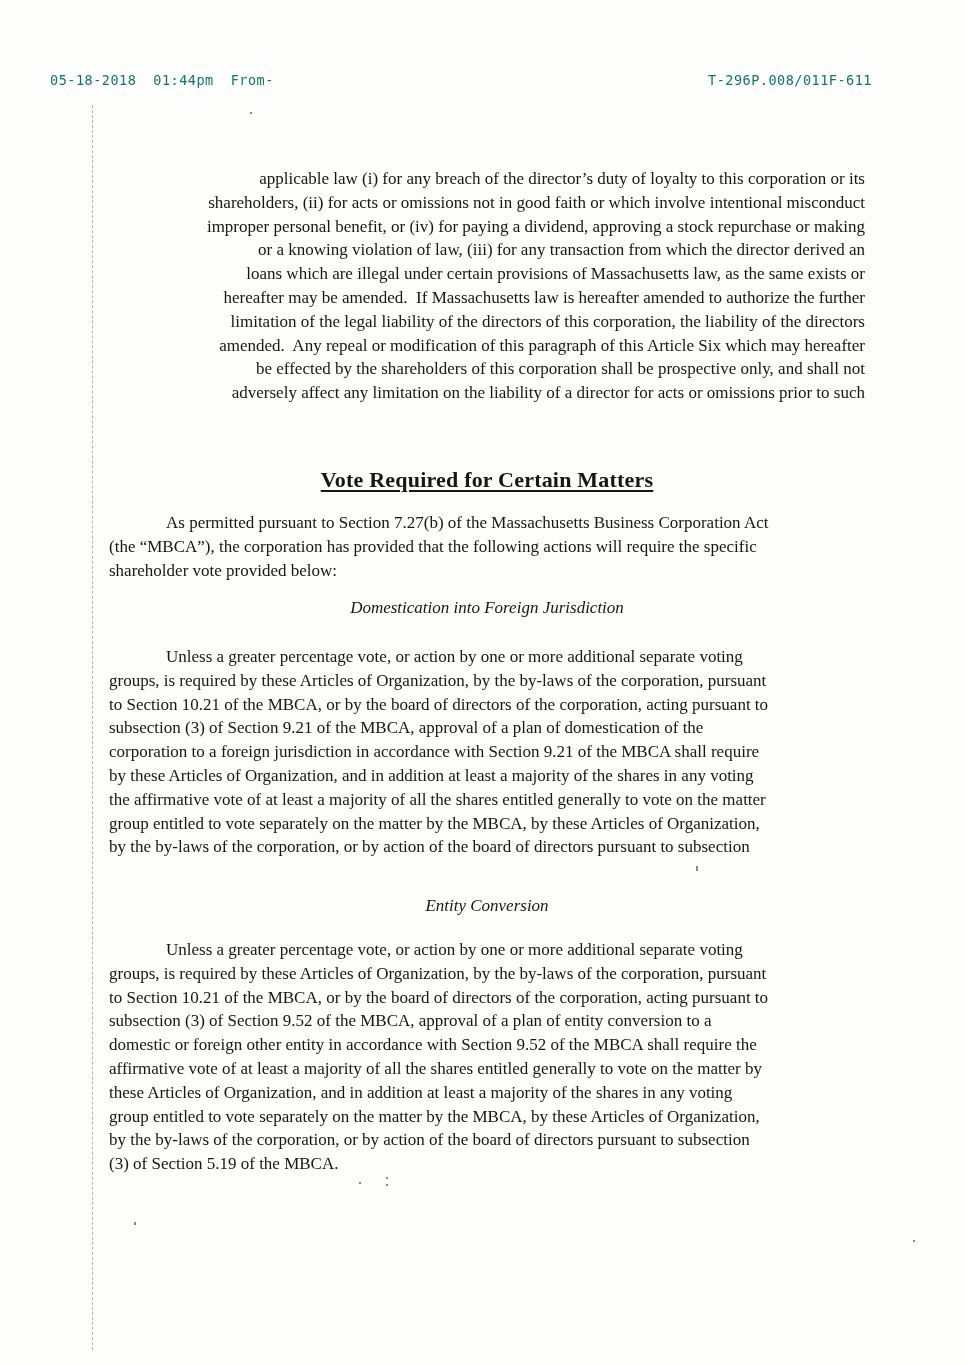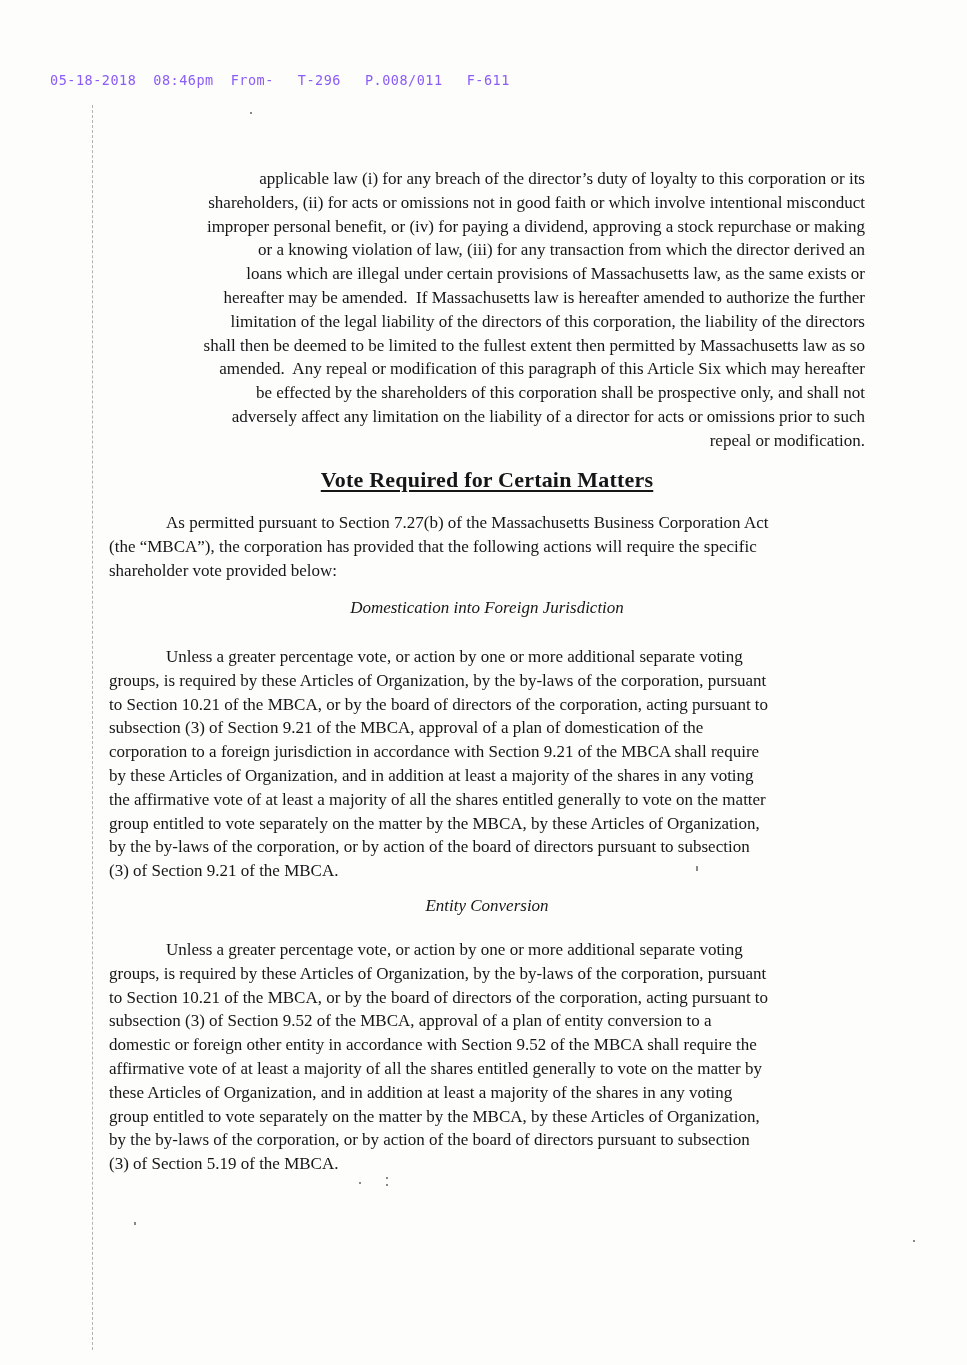--- a/index.html
+++ b/index.html
@@ -24,29 +24,30 @@
     opacity: 0.75;
   }
   .speck { position: absolute; background: #4a4a4a; opacity: 0.65; }
 
   .fax-header {
     position: absolute;
     top: 72px;
     left: 50px;
     right: 95px;
     display: flex;
+    justify-content: space-between;
     font-family: "DejaVu Sans Mono", monospace;
     font-size: 13.5px;
-    color: #8b5cf6;
+    color: #0f766e;
     letter-spacing: 0.5px;
   }
   .fax-left, .fax-right { display: flex; }
   .fax-left span { margin-right: 17px; }
   .fax-left span:last-child { margin-right: 0; }
-  .fax-right span { margin-left: 24px; }
+  .fax-right span { margin-left: 0; }
 
   .textcol {
     position: absolute;
     left: 109px;
     width: 756px;
     font-size: 17px;
     line-height: 23.8px;
   }
   .tline { white-space: pre; }
   .para-indent .tline:first-child { text-indent: 57px; }
@@ -84,43 +85,41 @@
 </head>
 <body>
 
 <div class="page">
 
   <div class="scan-edge"></div>
 
   <div class="fax-header">
     <div class="fax-left">
       <span>05-18-2018</span>
-      <span>08:46pm</span>
+      <span>01:44pm</span>
       <span>From-</span>
     </div>
     <div class="fax-right">
       <span>T-296</span>
       <span>P.008/011</span>
       <span>F-611</span>
     </div>
   </div>
 
   <div class="textcol p1">
       <div class="tline">applicable law (i) for any breach of the director’s duty of loyalty to this corporation or its</div>
       <div class="tline">shareholders, (ii) for acts or omissions not in good faith or which involve intentional misconduct</div>
       <div class="tline">improper personal benefit, or (iv) for paying a dividend, approving a stock repurchase or making</div>
       <div class="tline">or a knowing violation of law, (iii) for any transaction from which the director derived an</div>
       <div class="tline">loans which are illegal under certain provisions of Massachusetts law, as the same exists or</div>
       <div class="tline">hereafter may be amended.  If Massachusetts law is hereafter amended to authorize the further</div>
       <div class="tline">limitation of the legal liability of the directors of this corporation, the liability of the directors</div>
-      <div class="tline">shall then be deemed to be limited to the fullest extent then permitted by Massachusetts law as so</div>
       <div class="tline">amended.  Any repeal or modification of this paragraph of this Article Six which may hereafter</div>
       <div class="tline">be effected by the shareholders of this corporation shall be prospective only, and shall not</div>
       <div class="tline">adversely affect any limitation on the liability of a director for acts or omissions prior to such</div>
-      <div class="tline">repeal or modification.</div>
     </div>
 
   <div class="heading h1">Vote Required for Certain Matters</div>
 
   <div class="textcol p2 para-indent">
       <div class="tline">As permitted pursuant to Section 7.27(b) of the Massachusetts Business Corporation Act</div>
       <div class="tline">(the “MBCA”), the corporation has provided that the following actions will require the specific</div>
       <div class="tline">shareholder vote provided below:</div>
     </div>
 
@@ -129,21 +128,20 @@
   <div class="textcol p3 para-indent">
       <div class="tline">Unless a greater percentage vote, or action by one or more additional separate voting</div>
       <div class="tline">groups, is required by these Articles of Organization, by the by-laws of the corporation, pursuant</div>
       <div class="tline">to Section 10.21 of the MBCA, or by the board of directors of the corporation, acting pursuant to</div>
       <div class="tline">subsection (3) of Section 9.21 of the MBCA, approval of a plan of domestication of the</div>
       <div class="tline">corporation to a foreign jurisdiction in accordance with Section 9.21 of the MBCA shall require</div>
       <div class="tline">by these Articles of Organization, and in addition at least a majority of the shares in any voting</div>
       <div class="tline">the affirmative vote of at least a majority of all the shares entitled generally to vote on the matter</div>
       <div class="tline">group entitled to vote separately on the matter by the MBCA, by these Articles of Organization,</div>
       <div class="tline">by the by-laws of the corporation, or by action of the board of directors pursuant to subsection</div>
-      <div class="tline">(3) of Section 9.21 of the MBCA.</div>
     </div>
 
   <div class="subheading s2">Entity Conversion</div>
 
   <div class="textcol p4 para-indent">
       <div class="tline">Unless a greater percentage vote, or action by one or more additional separate voting</div>
       <div class="tline">groups, is required by these Articles of Organization, by the by-laws of the corporation, pursuant</div>
       <div class="tline">to Section 10.21 of the MBCA, or by the board of directors of the corporation, acting pursuant to</div>
       <div class="tline">subsection (3) of Section 9.52 of the MBCA, approval of a plan of entity conversion to a</div>
       <div class="tline">domestic or foreign other entity in accordance with Section 9.52 of the MBCA shall require the</div>

